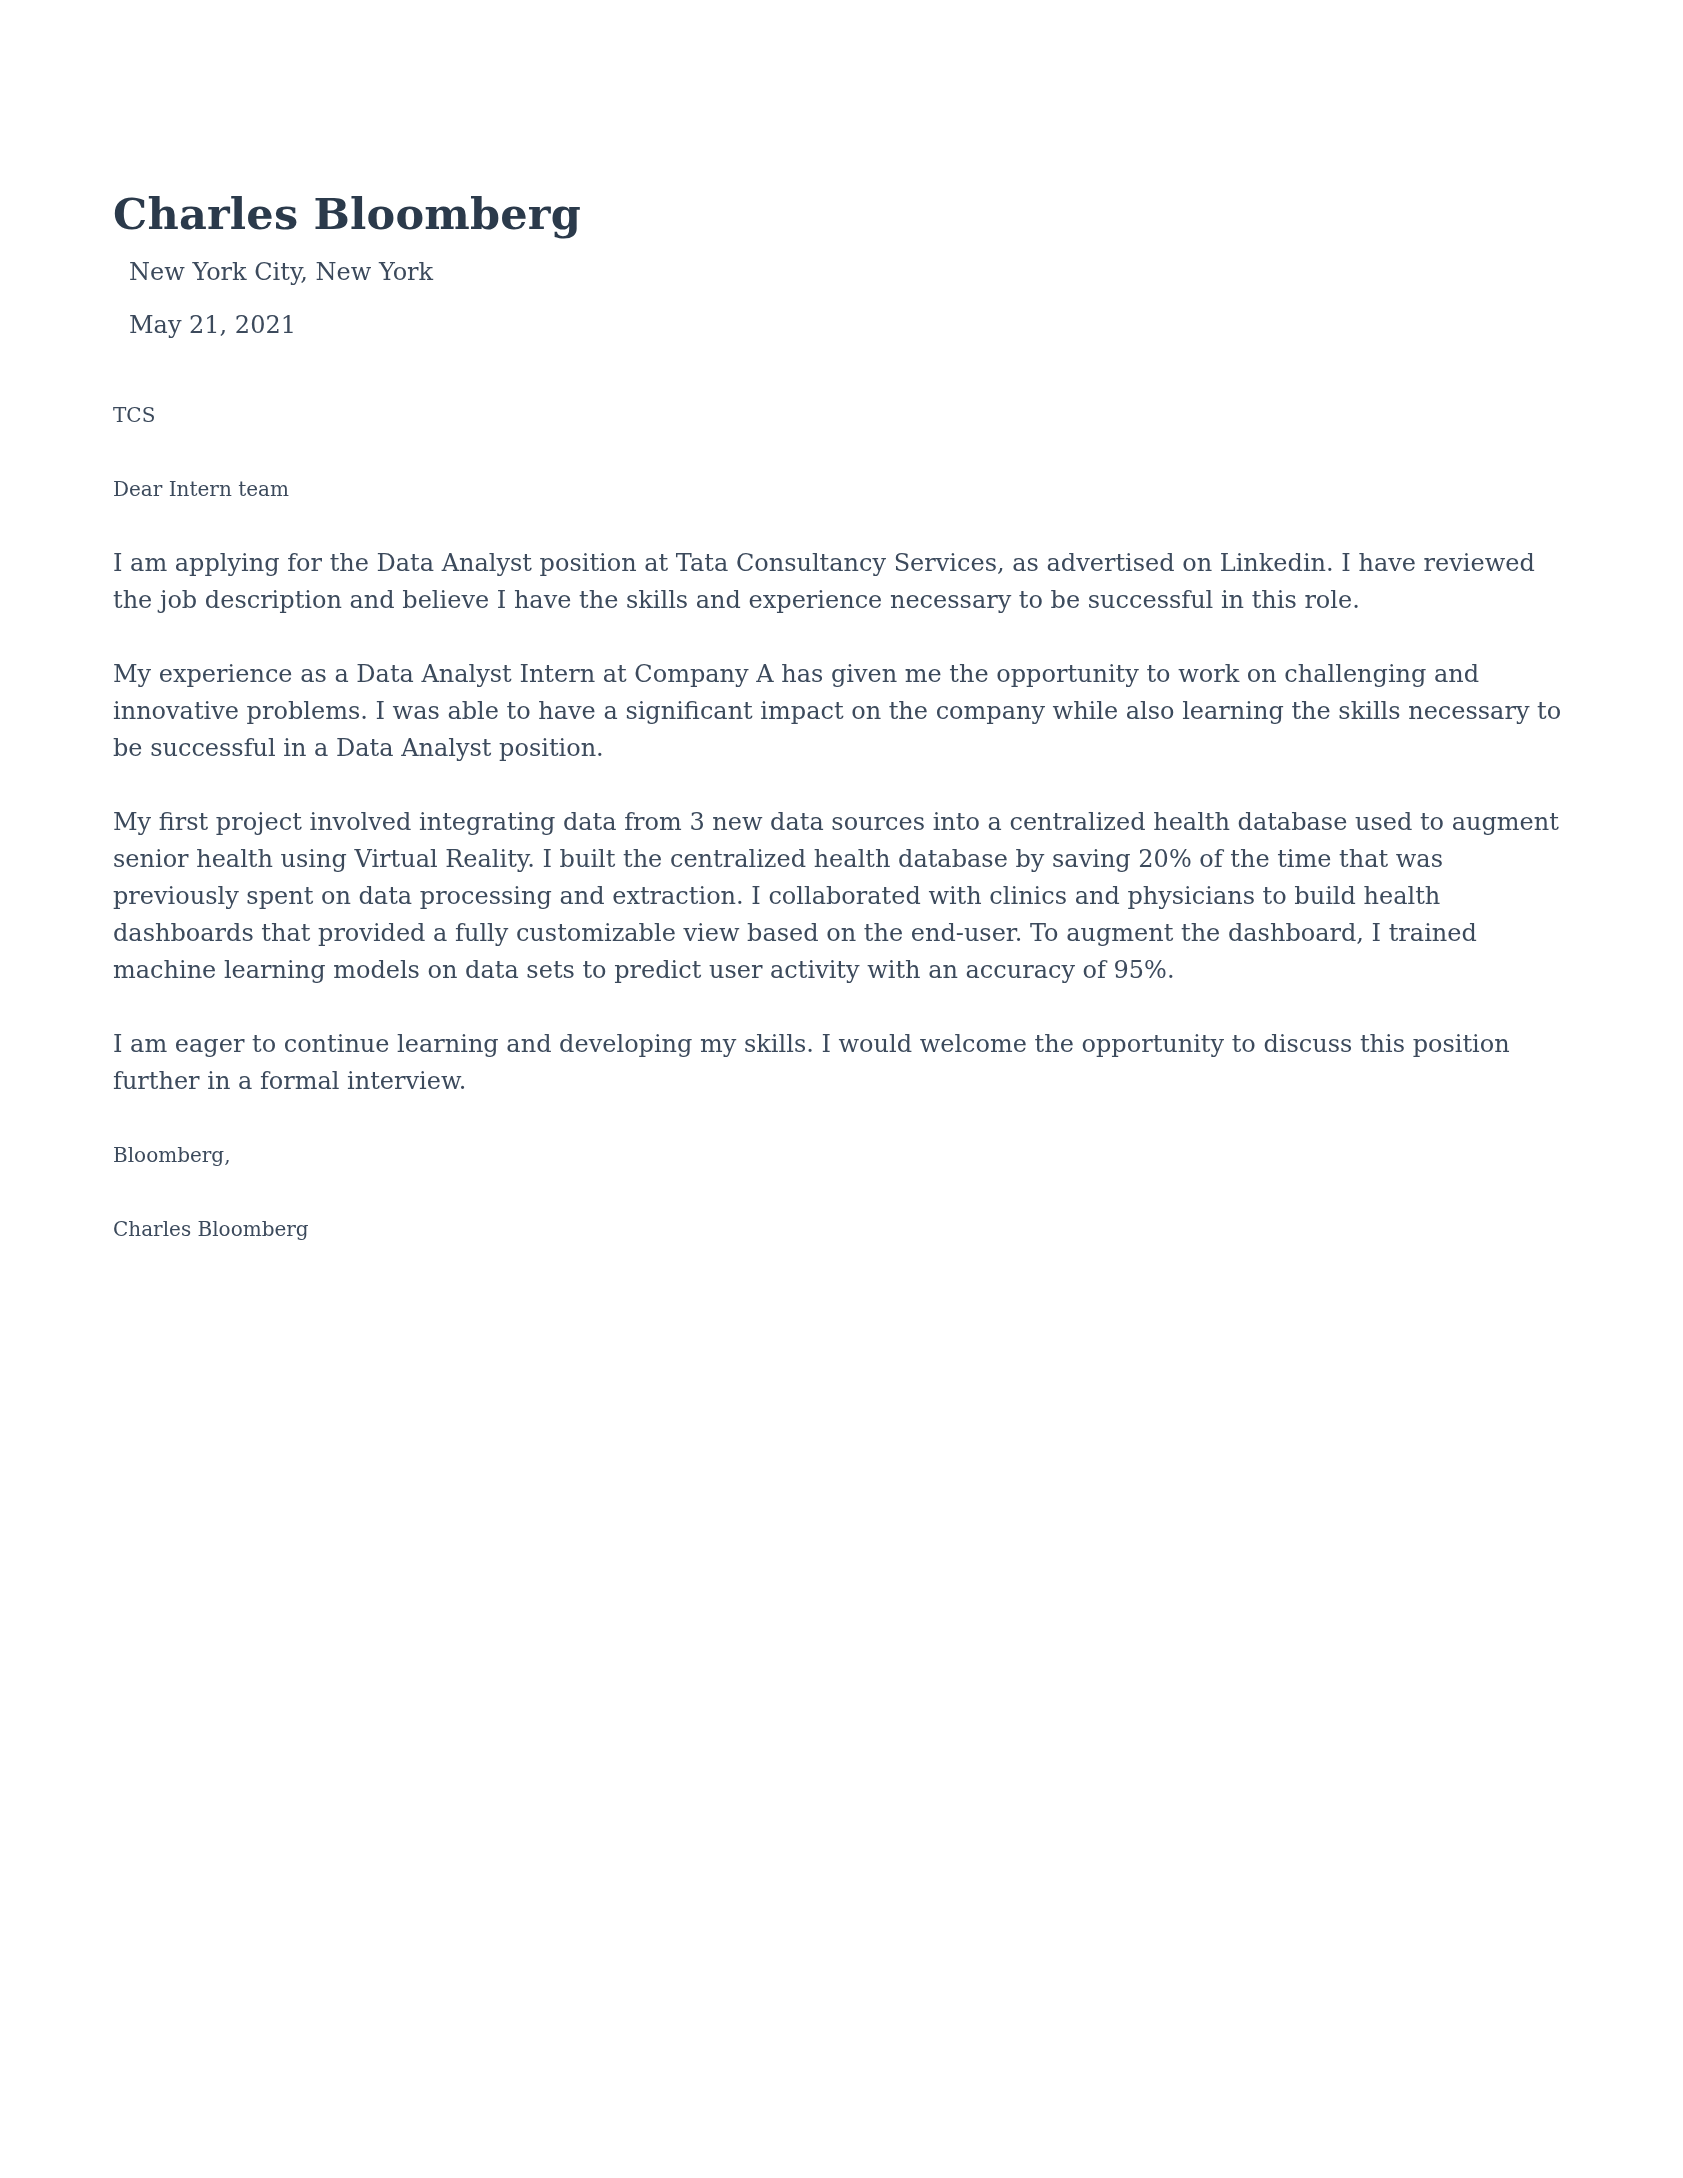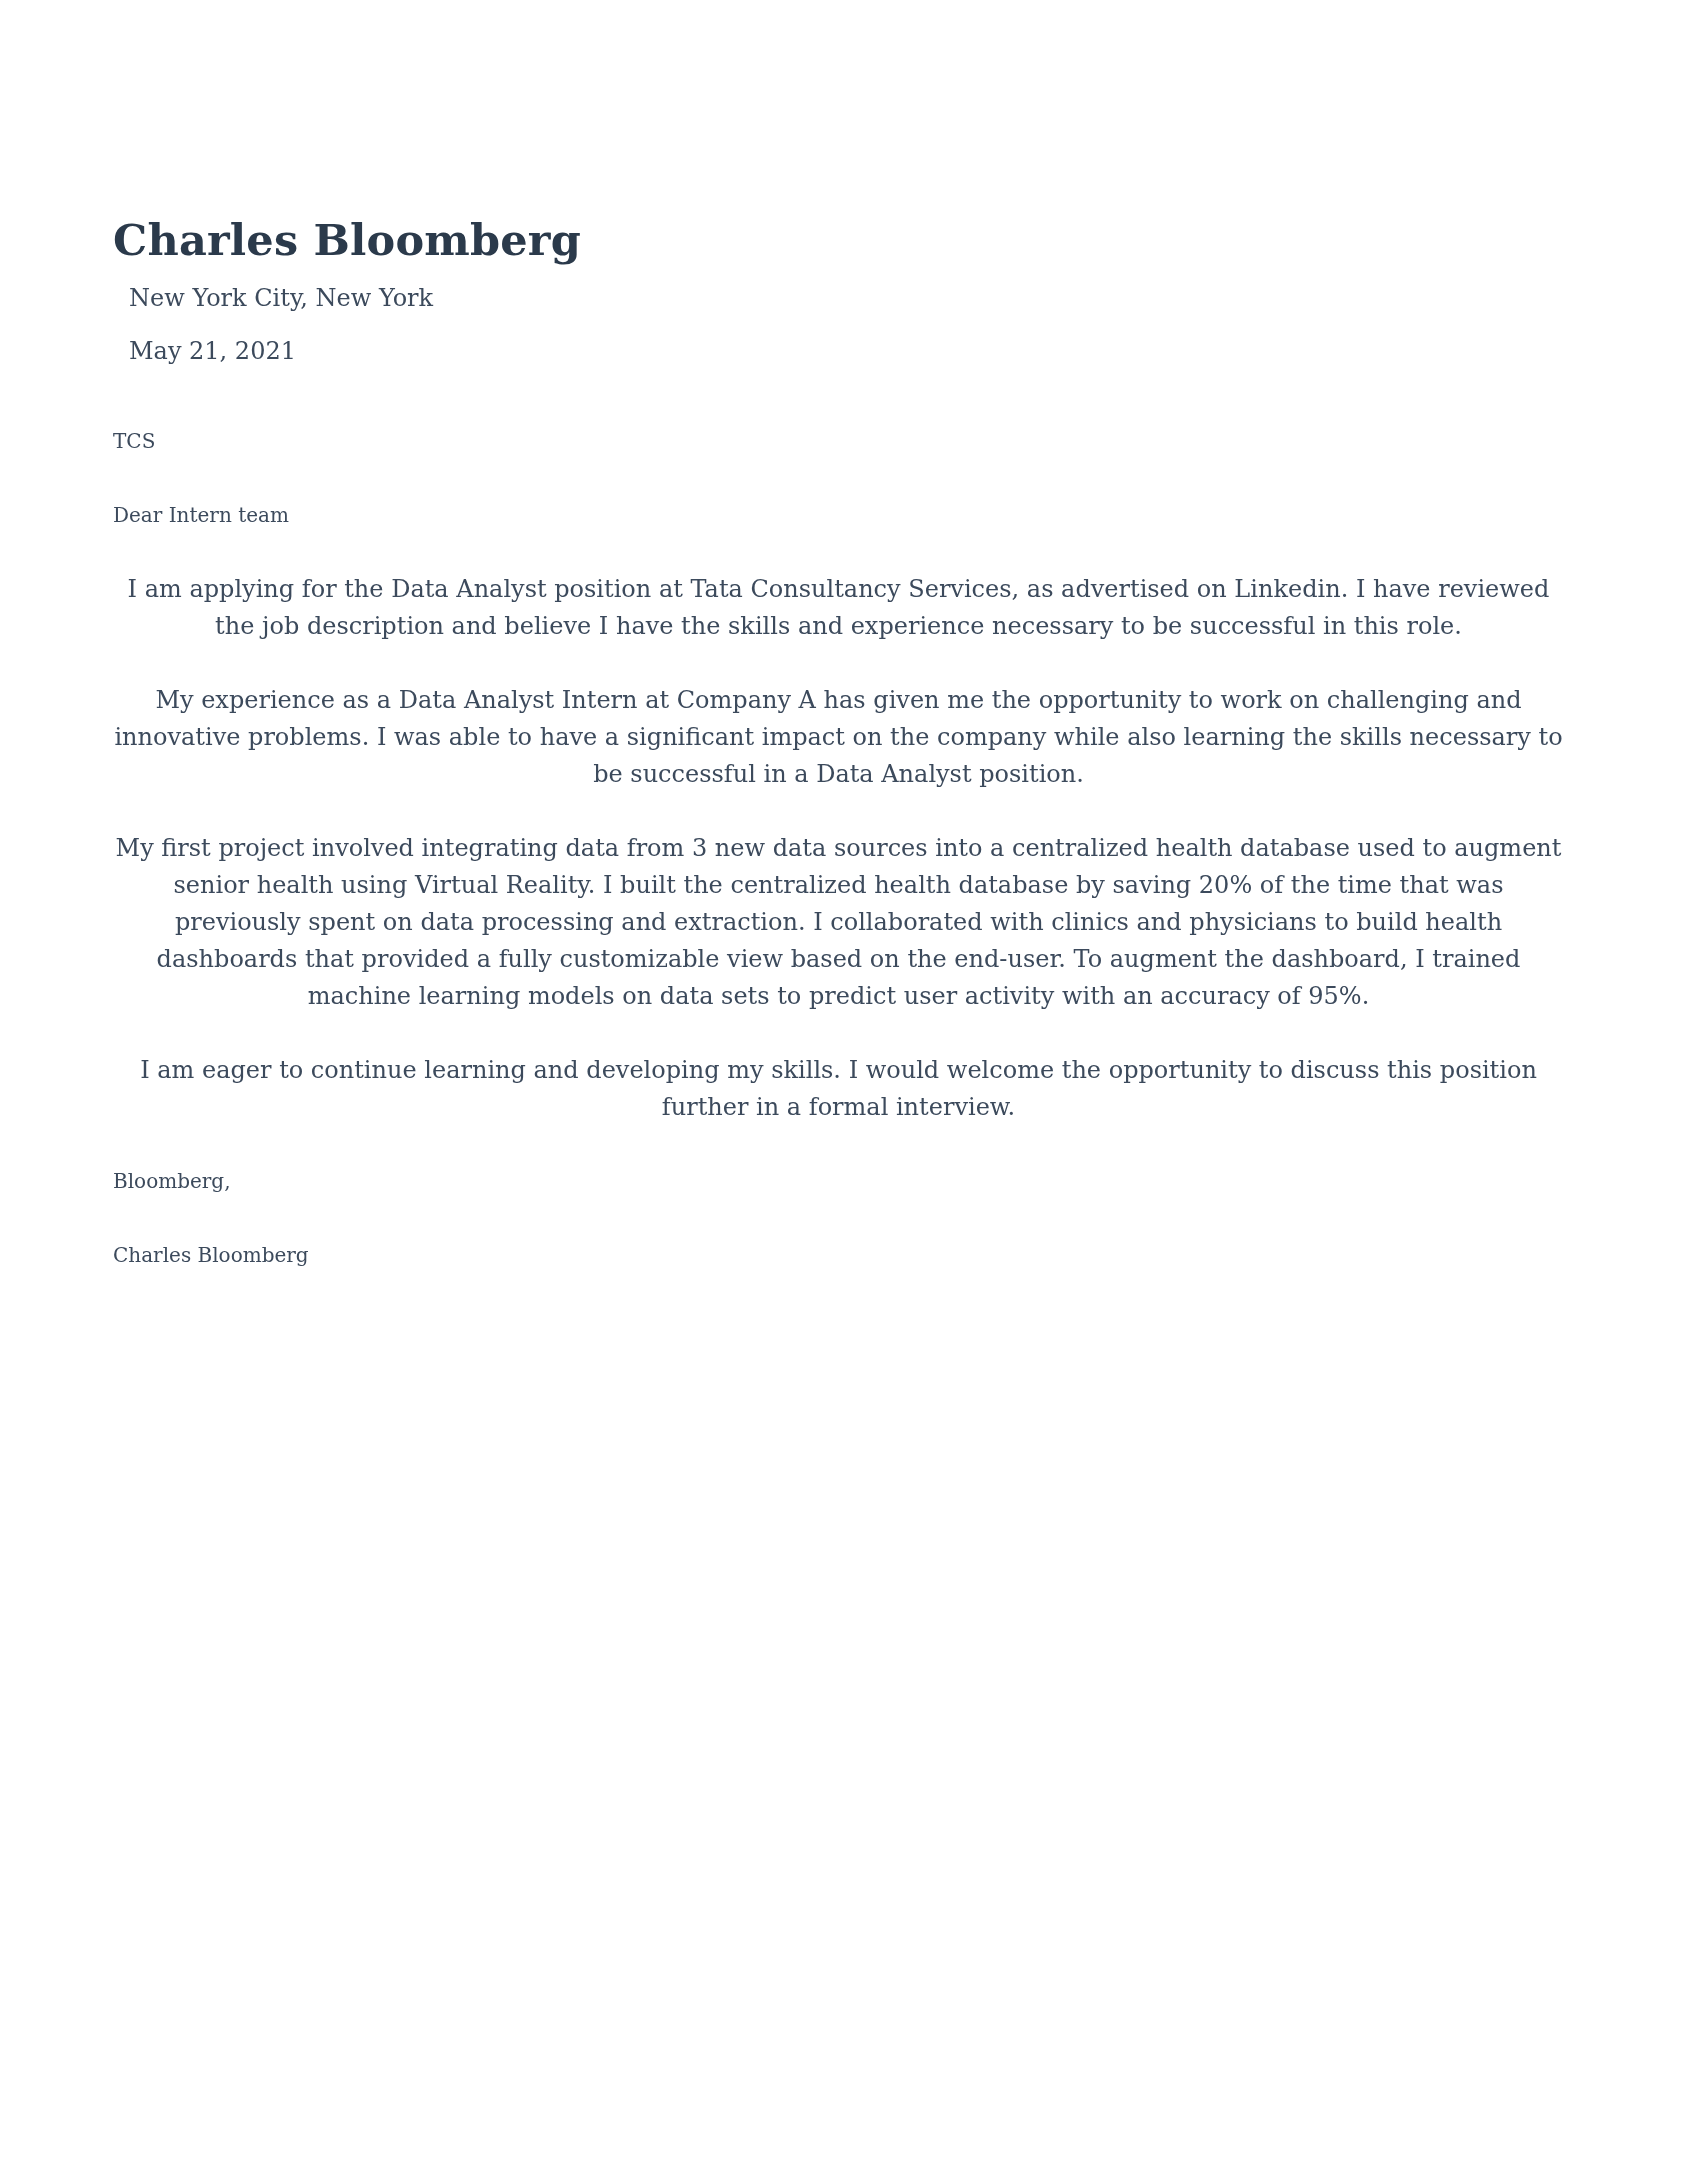--- a/index.html
+++ b/index.html
@@ -15,21 +15,21 @@
     height: 2178px;
     background: #ffffff;
     box-sizing: border-box;
     overflow: hidden;
     font-family: "DejaVu Serif", "Liberation Serif", serif;
   }
 
   .letter {
     position: absolute;
     left: 113px;
-    top: 216px;
+    top: 190px;
     width: 1453px;
   }
 
   .sender-name {
     font-family: "DejaVu Serif", "Liberation Serif", serif;
     font-weight: 700;
     font-size: 43px;
     line-height: 1.12;
     letter-spacing: 0.2px;
     color: #2b3a4b;
@@ -62,21 +62,21 @@
     margin: 0;
   }
 
   .body-para {
     font-family: "DejaVu Serif", "Liberation Serif", serif;
     font-weight: 400;
     font-size: 24px;
     line-height: 37px;
     color: #3c4a5c;
     margin: 0;
-    text-align: center;
+    text-align: left;
     max-width: 1451px;
   }
 
   .para-spacer {
     height: 37px;
   }
 </style>
 </head>
 <body>
 

